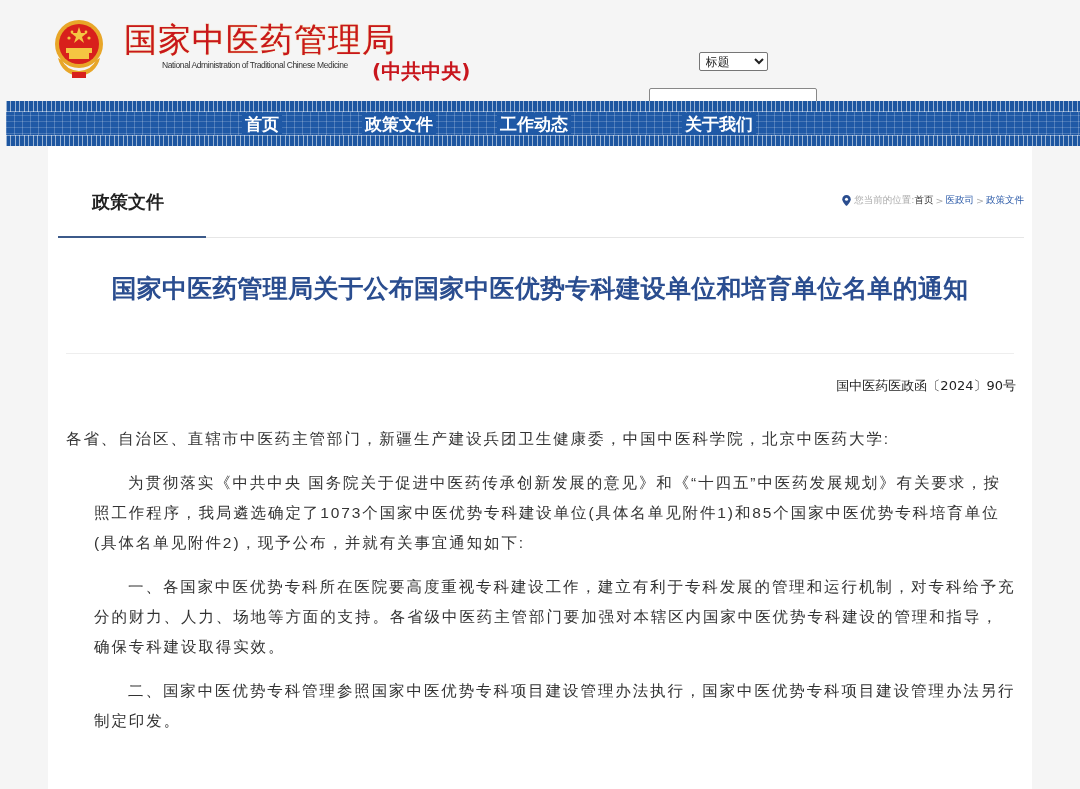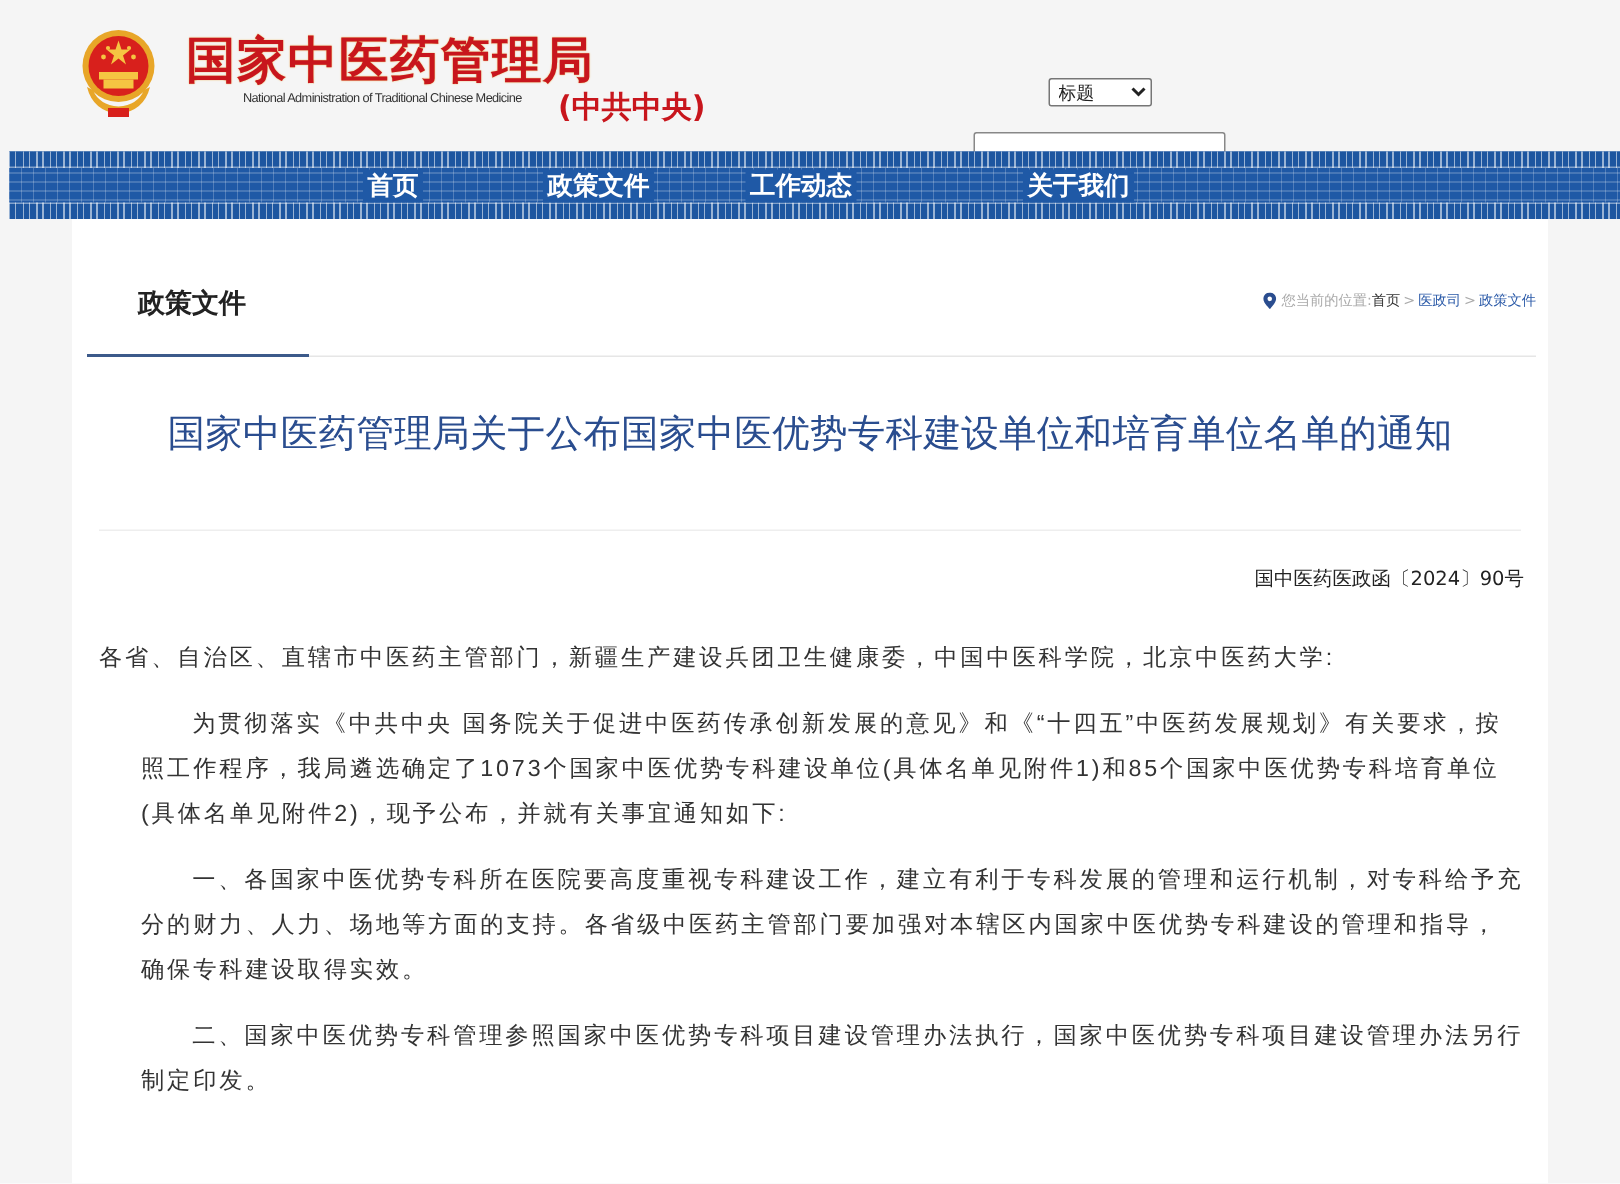--- a/index.html
+++ b/index.html
@@ -2,21 +2,21 @@
 <html><head>
 <meta charset="utf-8">
 <style>
   * { box-sizing: border-box; margin: 0; padding: 0; }
   html, body { width: 1080px; height: 789px; overflow: hidden; }
   body { background: #f5f5f5; font-family: "DejaVu Sans", "Liberation Sans", sans-serif; color: #333; position: relative; }
 
   
   .header { position: absolute; left: 0; top: 0; width: 1080px; height: 100px; background: #f5f5f5; }
   .emblem { position: absolute; left: 52px; top: 18px; width: 54px; height: 62px; }
-  .logo-cn { position: absolute; left: 124px; top: 20px; font-size: 33px; font-weight: bold; color: #c8161d; letter-spacing: 1px; line-height: 40px; text-shadow: 0 0 1px #e8a83a; font-family: "DejaVu Sans", sans-serif; }
+  .logo-cn { position: absolute; left: 124px; top: 20px; font-size: 33px; font-weight: normal; color: #c8161d; letter-spacing: 1px; line-height: 40px; text-shadow: 0 0 1px #e8a83a; font-family: "DejaVu Sans", sans-serif; }
   .logo-en { position: absolute; left: 126px; top: 60px; font-size: 8.5px; color: #333; letter-spacing: -0.4px; font-family: "Liberation Sans", sans-serif; white-space: nowrap; padding-left: 36px; }
   .logo-sub { position: absolute; left: 372px; top: 58px; font-size: 20px; font-weight: bold; color: #c8161d; font-family: "DejaVu Sans", sans-serif; }
 
   .search { position: absolute; left: 649px; top: 52px; display: flex; align-items: center; gap: 17px; flex-direction: column; }
   .search select { width: 69px; height: 19px; font-size: 12px; border: 1px solid #767676; border-radius: 2px; background: #fff; color: #222; font-family: "DejaVu Sans", sans-serif; padding-left: 2px; }
   .search input { width: 168px; height: 20px; border: 1px solid #888; border-radius: 2px; background: #fff; }
   .search button { height: 21px; padding: 15px 5px; font-size: 12px; border: 1px solid #999; border-radius: 2px; background: #22c55e; color: #222; font-family: "DejaVu Sans", sans-serif; }
 
   
   .nav { position: absolute; left: 6px; top: 101px; width: 1074px; height: 45px; background-color: #1f59a6;
@@ -36,21 +36,21 @@
   .section-title { position: absolute; left: 44px; top: 44px; font-size: 18px; font-weight: bold; color: #222; }
   .section-line { position: absolute; left: 10px; top: 91px; width: 966px; height: 1px; background: #e6e6e6; }
   .section-line-active { position: absolute; left: 10px; top: 90px; width: 148px; height: 2px; background: #3c5a8a; }
 
   .breadcrumb { position: absolute; right: 8px; top: 48px; font-size: 9.5px; color: #aaa; display: flex; align-items: center; white-space: nowrap; }
   .breadcrumb .pin { width: 9px; height: 11px; margin-right: 3px; }
   .breadcrumb .home { color: #333; }
   .breadcrumb .link { color: #2b5aa8; }
   .breadcrumb .sep { color: #aaa; margin: 0 2px; }
 
-  .doc-title { position: absolute; left: 0; top: 126px; width: 984px; text-align: center; font-size: 25px; font-weight: normal; color: #2a4d8f; font-family: "DejaVu Serif", "Liberation Serif", serif; letter-spacing: 0.2px; }
+  .doc-title { position: absolute; left: 0; top: 126px; width: 984px; text-align: center; font-size: 25px; font-weight: bold; color: #2a4d8f; font-family: "DejaVu Serif", "Liberation Serif", serif; letter-spacing: 0.2px; }
   .doc-time { position: absolute; left: 0; top: 183px; width: 984px; text-align: center; font-size: 11px; color: #999; font-family: "Liberation Serif", serif; }
   .doc-divider { position: absolute; left: 18px; top: 207px; width: 948px; height: 1px; background: #eee; }
   .doc-number { position: absolute; right: 16px; top: 231px; font-size: 13px; color: #222; font-family: "DejaVu Sans", sans-serif; }
 
   .body-text { position: absolute; left: 18px; top: 278px; width: 950px; font-size: 15.5px; color: #333; line-height: 30px; letter-spacing: 1.9px; font-family: Liberation Sans, sans-serif; }
   .body-text p { margin-bottom: 14px; }
   .body-text p.indent { text-indent: 2.2em; margin-left: 28px; }
 </style>
 </head>
 <body>

